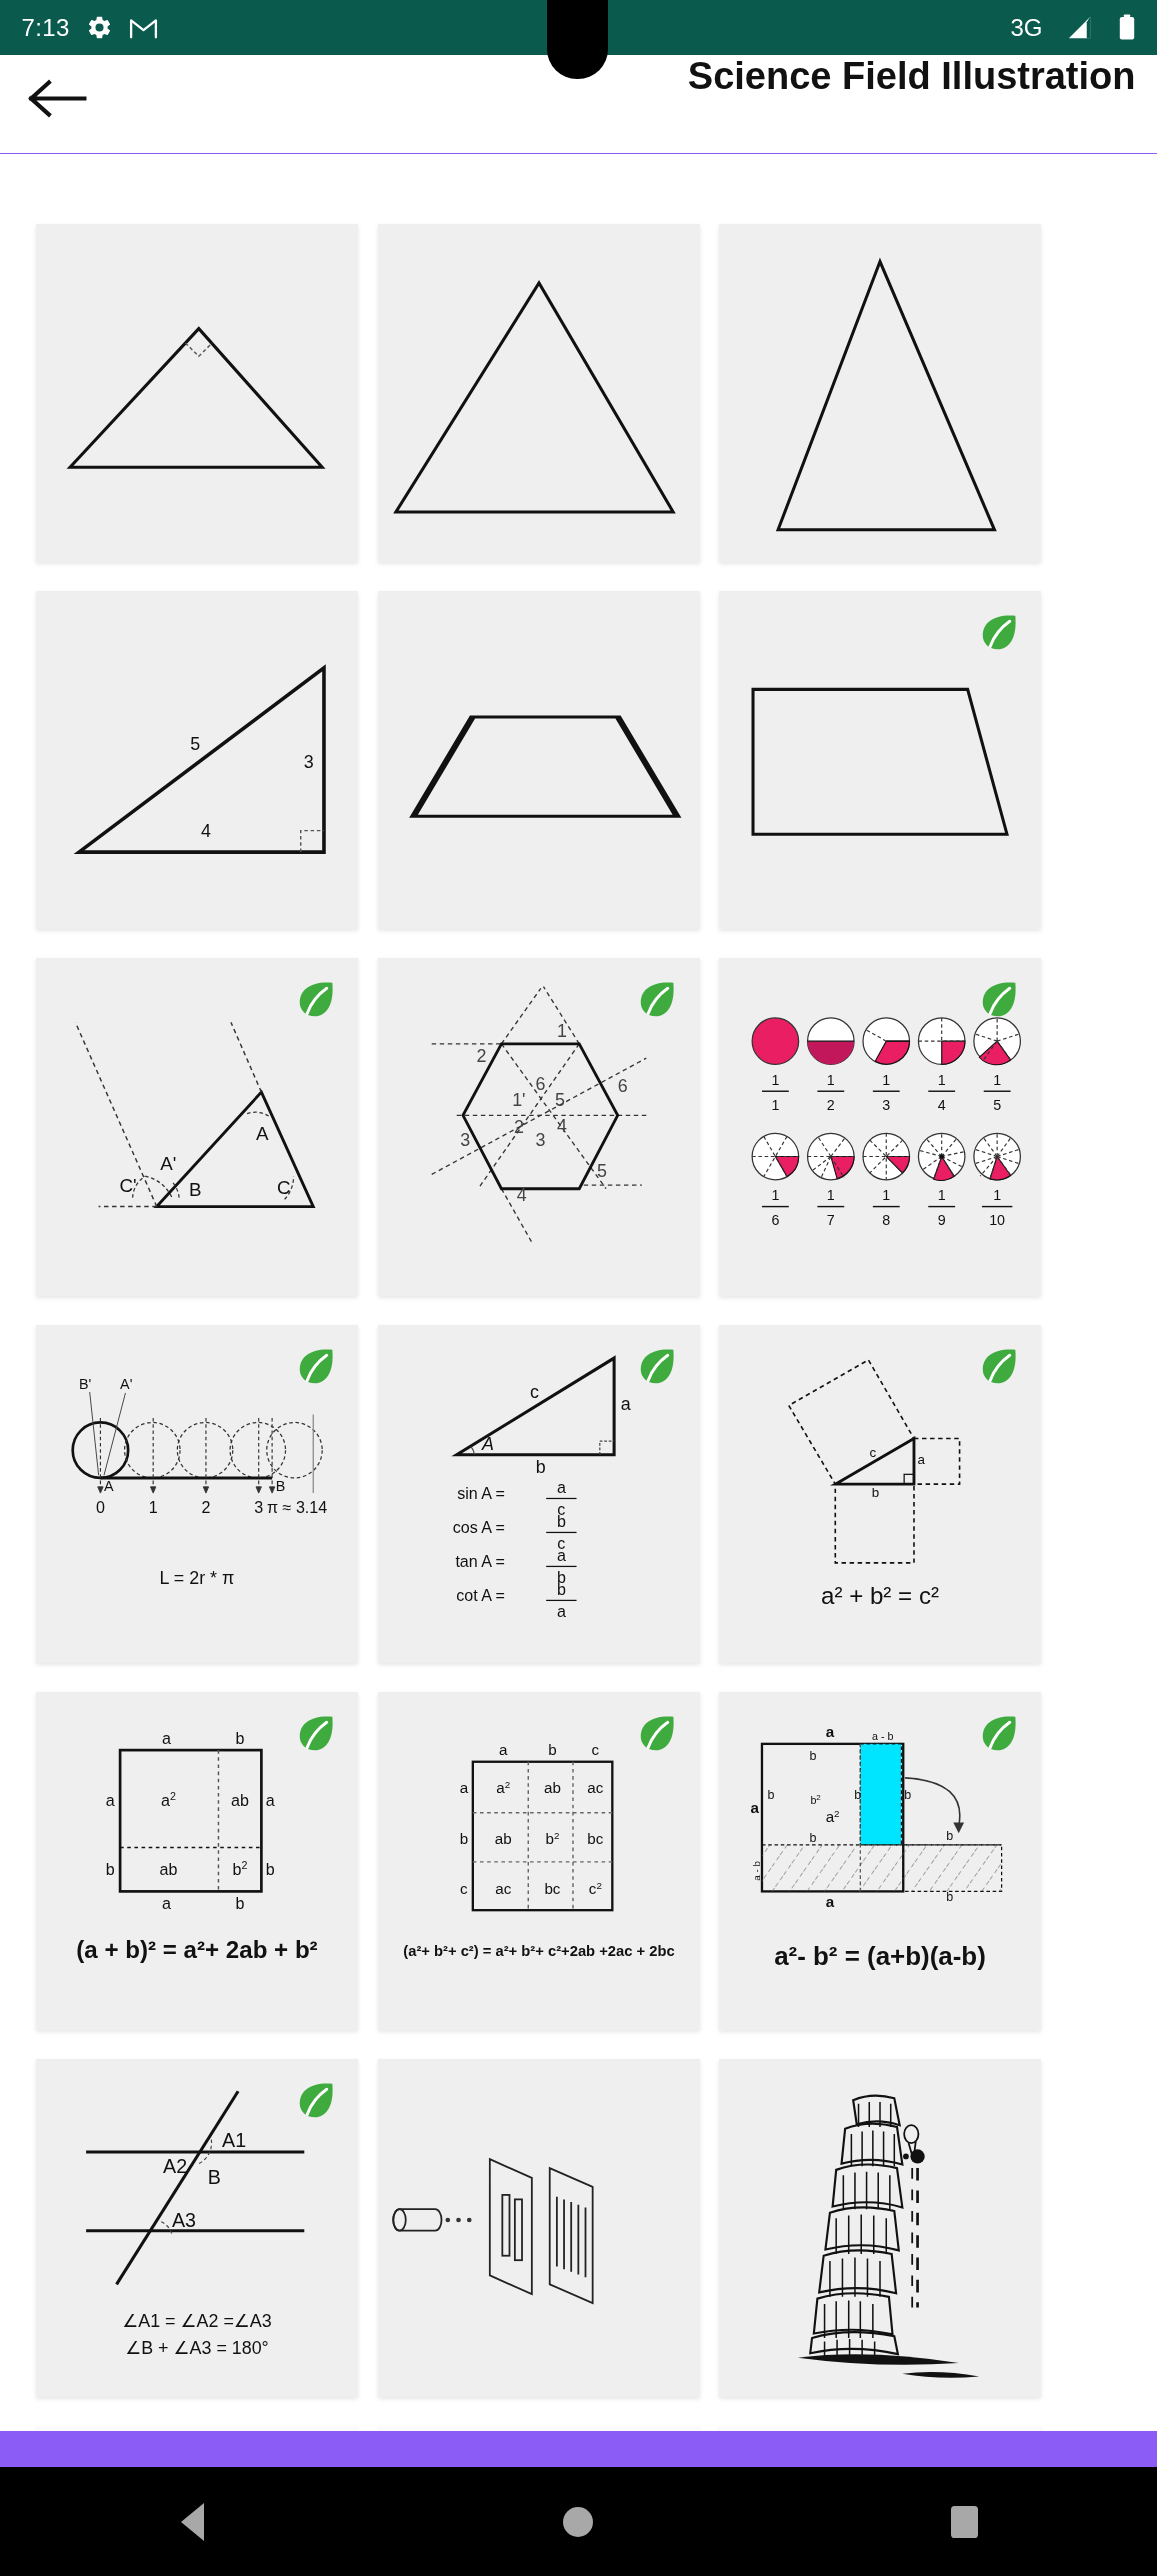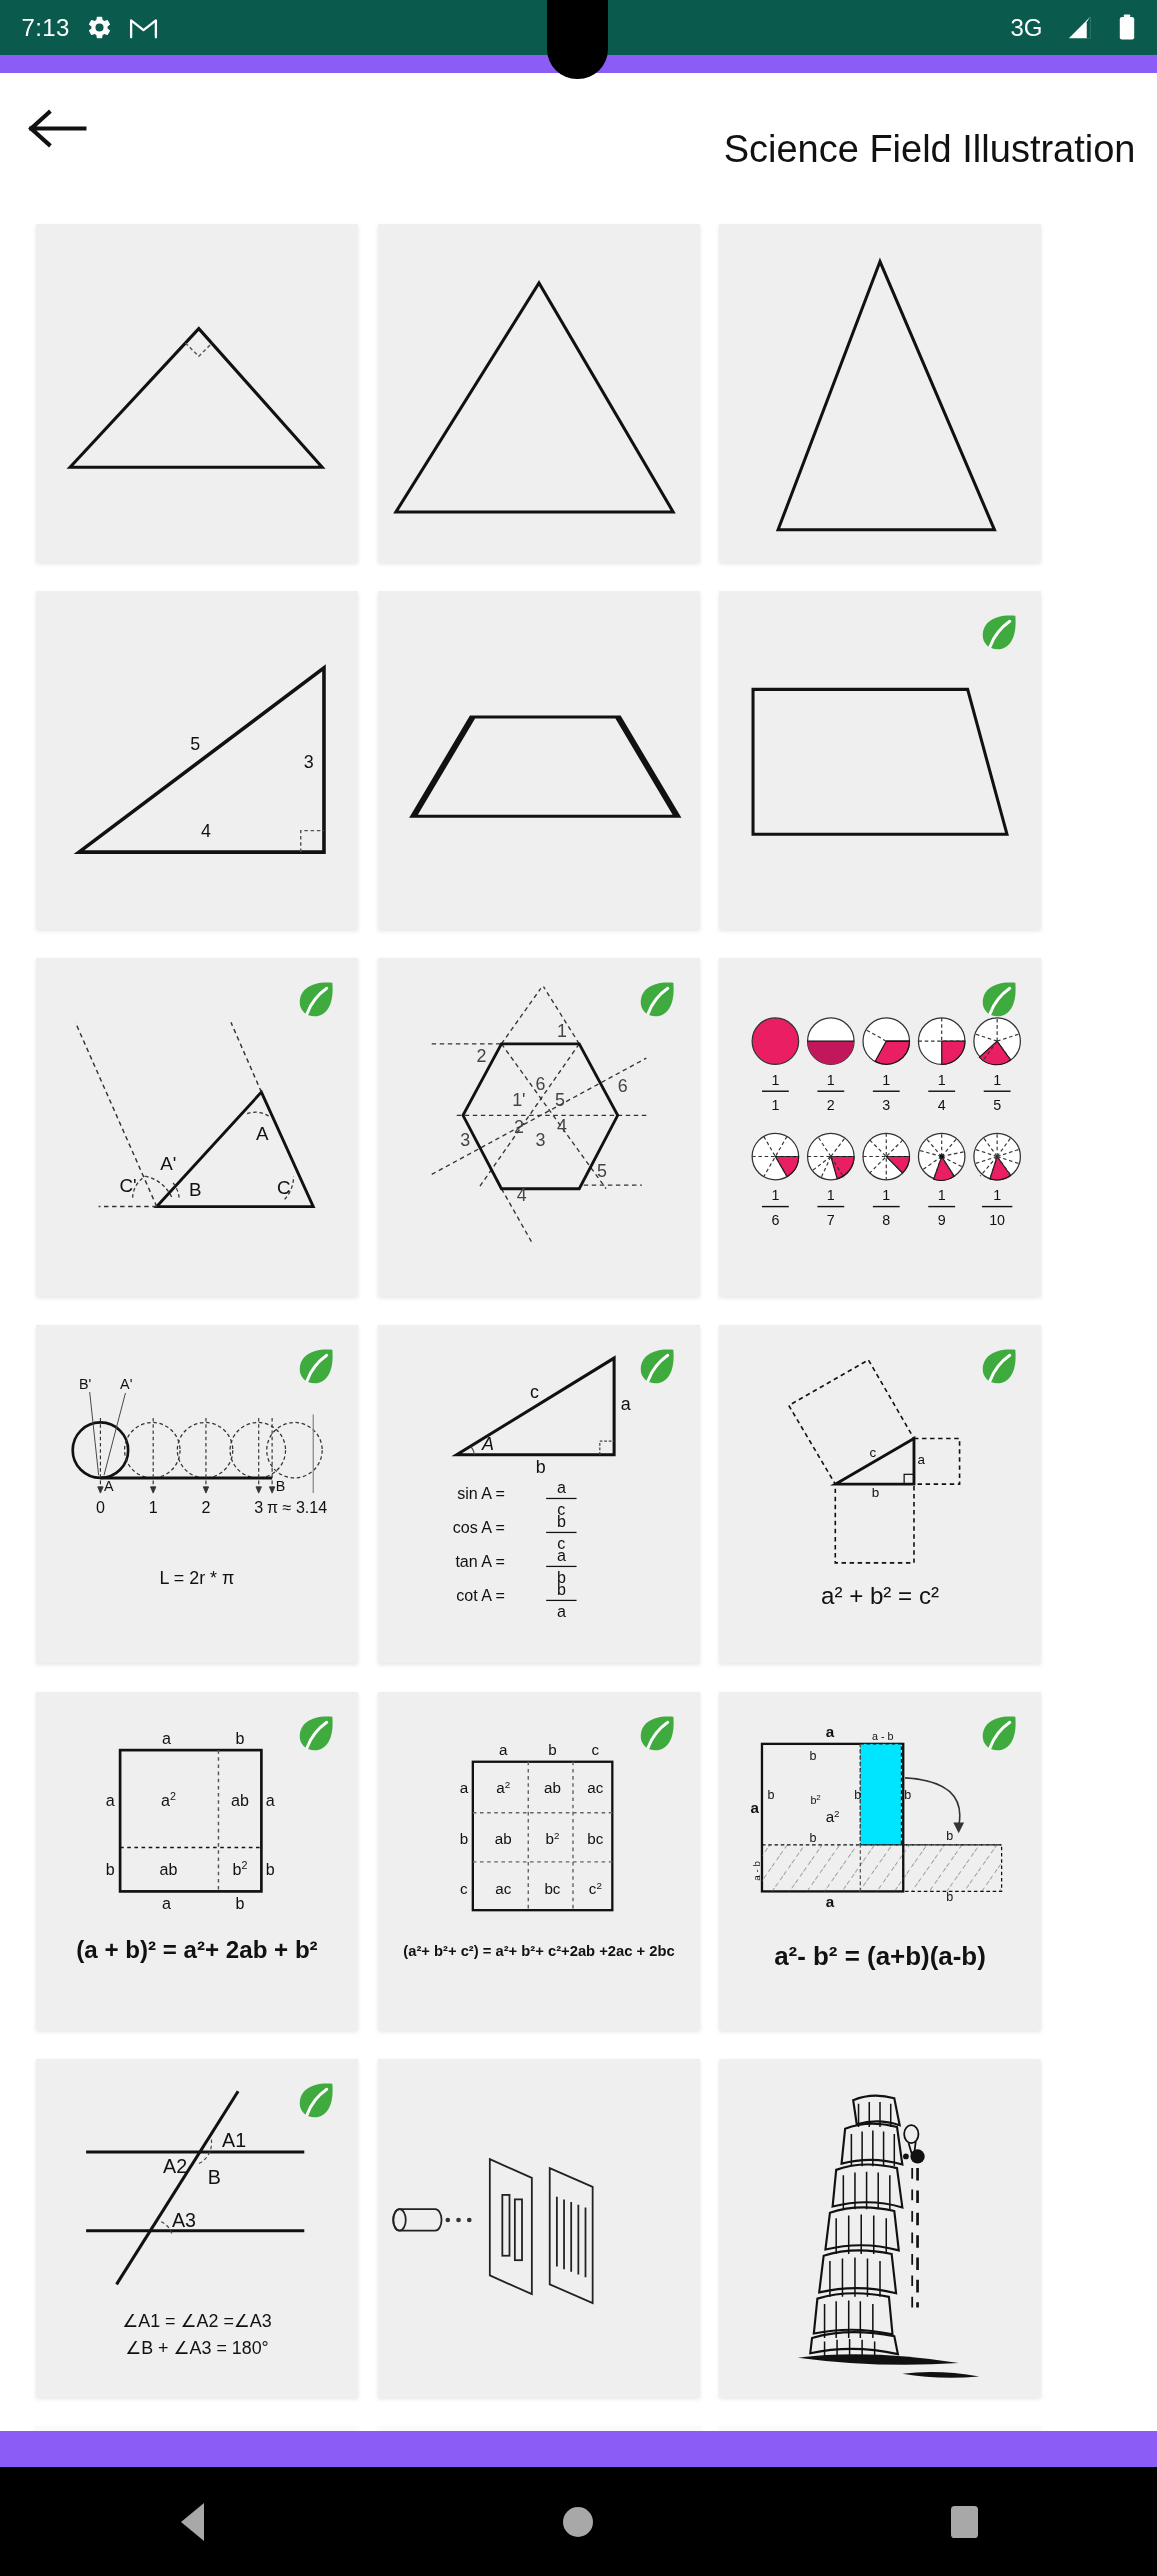--- a/index.html
+++ b/index.html
@@ -28,22 +28,22 @@
   .icon-svg { display:block; }
 
   
   .notch {
     position: absolute; top: 0; left: 547px; width: 61px; height: 79px;
     background: #000; border-radius: 0 0 30px 30px; z-index: 8;
   }
 
   
   .appbar {
-    position: absolute; top: 73px; left: 0; width: 1157px; height: 98px;
-    background: #ffffff; display: flex; align-items: flex-end; z-index: 5;
+    position: absolute; top: 55px; left: 0; width: 1157px; height: 98px;
+    background: #ffffff; display: flex; align-items: flex-start; z-index: 5; font-weight: bold;
   }
   .back-btn {
     width: 86px; height: 86px; margin-left: 12.5px;
     display: flex; align-items: center; justify-content: center;
     cursor: pointer;
   }
   .appbar-title {
     margin-left: auto; margin-right: 21.5px;
     font-size: 38px; color: #111; white-space: nowrap;
     font-family: "Liberation Sans", sans-serif;

